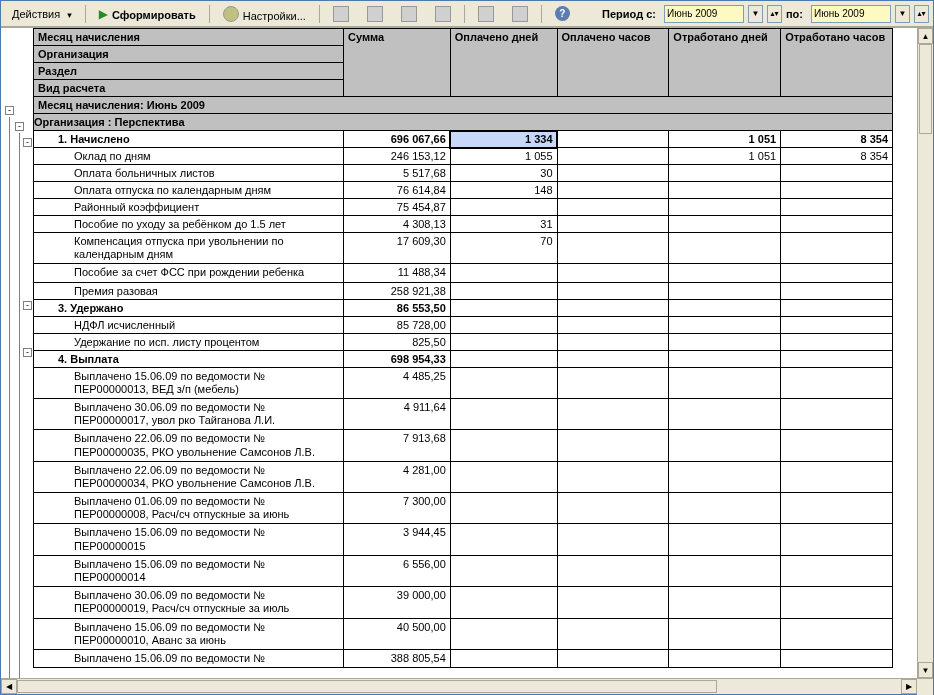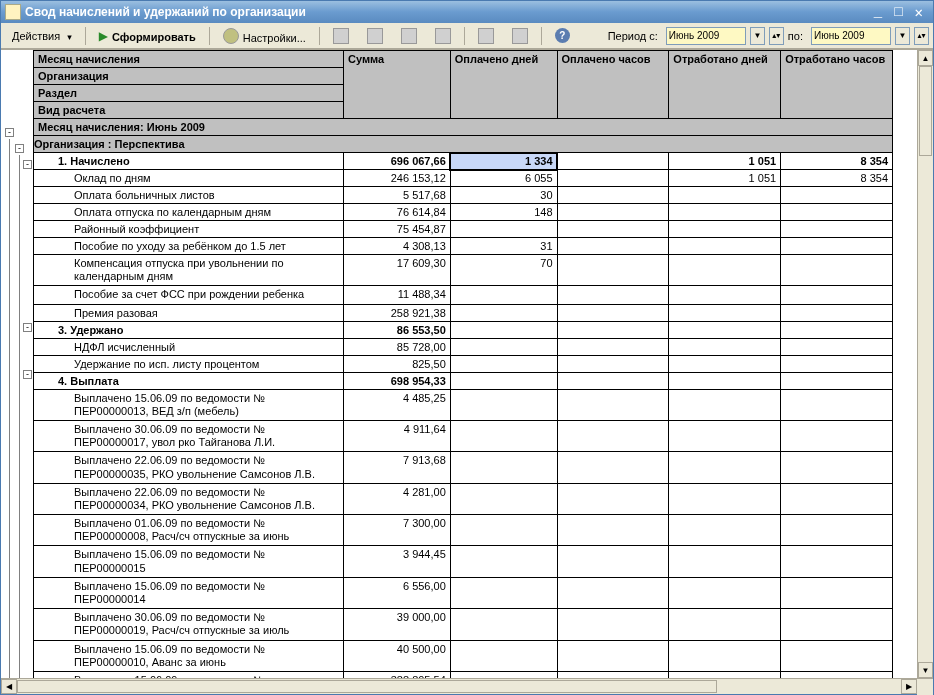--- a/index.html
+++ b/index.html
@@ -57,21 +57,21 @@
     gap: 4px;
   }
   .toolbar .sep { width:1px; height:18px; background:#aca899; margin:0 2px;}
   .toolbar .play { color:#2a8a2a; font-size:12px; }
   .toolbar .icon16 { width:16px; height:16px; display:inline-block; }
   .toolbar .gear { background:#c0c080; border-radius:50%; border:1px solid #999;}
   .toolbar .generic { background:#d0d0d0; border:1px solid #999;}
   .toolbar .q { background:#5b7db0; color:#fff; border-radius:50%; width:15px;height:15px;
                display:flex;align-items:center;justify-content:center;font-weight:bold;font-size:10px;}
   .toolbar .spacer { flex:1; }
-  .toolbar label { margin-right:4px;}
+  .toolbar label { margin-right:4px;font-weight:bold;}
   .period-select {
     background:#fef9c3; border:1px solid #7f9db9; height:18px; font-size:10px;
     padding:0 2px; width:80px;
   }
   .spinbtn, .ddbtn {
     border:1px solid #7f9db9; background:#ece9d8; width:15px; height:18px;
     display:flex; align-items:center; justify-content:center; font-size:8px;
     cursor:pointer;
   }
   .content {
@@ -156,27 +156,20 @@
   .hscroll .thumb { position:absolute; top:1px; bottom:1px; left:0; width:700px;
     background:#ece9d8; border:1px solid #aca899;}
   .corner { width:16px; height:16px; background:#ece9d8;}
   .dd-arrow::after{content:"▾"; font-size:9px; margin-left:3px;}
 </style>
 </head>
 <body>
 
 <div class="window">
 
-  <div class="titlebar">
-    <span class="ticon"></span>
-    <span class="title">Свод начислений и удержаний по организации</span>
-    <span class="wbtn">_</span>
-    <span class="wbtn">□</span>
-    <span class="wbtn">✕</span>
-  </div>
 
   <div class="toolbar">
     <div class="tbtn dd-arrow">
       <span>Действия</span>
     </div>
     <div class="sep"></div>
     <div class="tbtn">
       <span class="play">▶</span>
       <b>Сформировать</b>
     </div>
@@ -265,21 +258,21 @@
               <td class="name">1. Начислено</td>
               <td class="num">696 067,66</td>
               <td class="num selected">1 334</td>
               <td class="num"></td>
               <td class="num">1 051</td>
               <td class="num">8 354</td>
             </tr>
             <tr class="detail">
               <td class="name">Оклад по дням</td>
               <td class="num">246 153,12</td>
-              <td class="num">6 055</td>
+              <td class="num">1 055</td>
               <td class="num"></td>
               <td class="num">1 051</td>
               <td class="num">8 354</td>
             </tr>
             <tr class="detail">
               <td class="name">Оплата больничных листов</td>
               <td class="num">5 517,68</td>
               <td class="num">30</td>
               <td class="num"></td>
               <td class="num"></td>

